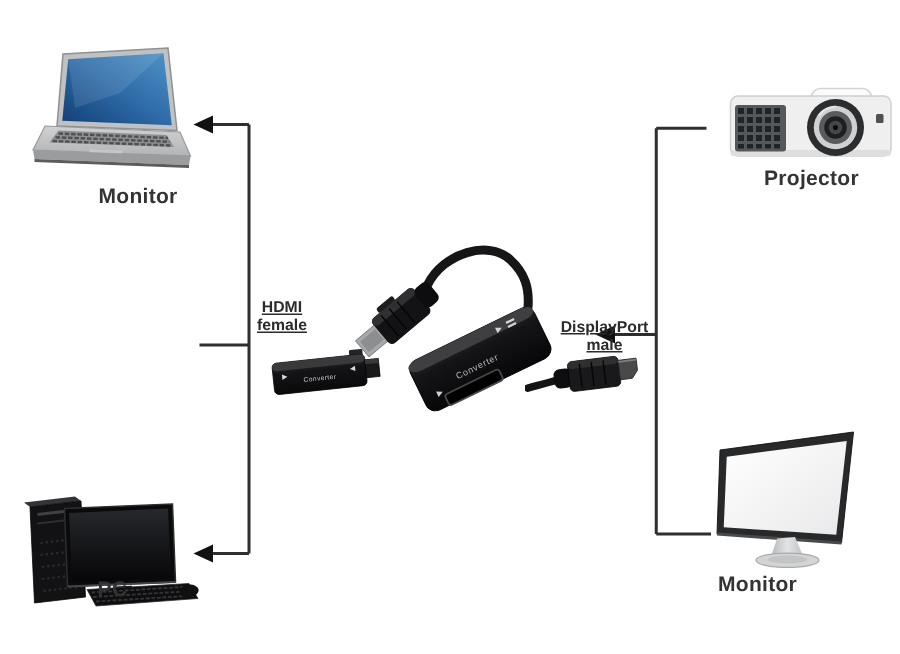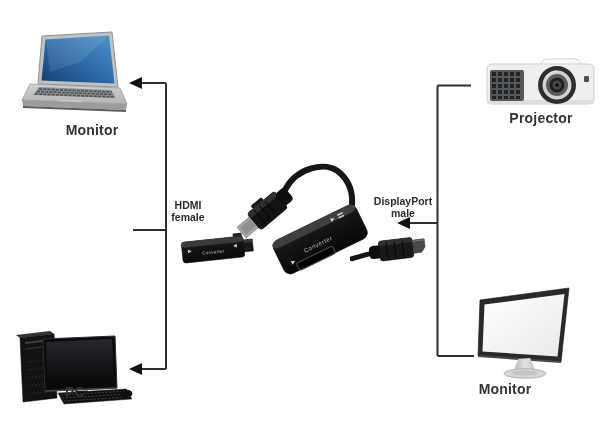--- a/index.html
+++ b/index.html
@@ -7,21 +7,21 @@
     position:relative;width:600px;height:436px;background:#ffffff;overflow:hidden;
     font-family:"Liberation Sans",sans-serif;
   }
   .abs{position:absolute;}
   .device-label{
     position:absolute;transform:translateX(-50%);
     font-size:14px;font-weight:600;color:#333;letter-spacing:.2px;white-space:nowrap;
   }
   .port-label{
     position:absolute;transform:translateX(-50%);
-    font-size:10.5px;font-weight:700;color:#2b2b2b;text-align:center;line-height:11.5px;white-space:nowrap;
+    font-size:10.5px;font-weight:700;color:#2b2b2b;text-align:center;line-height:11.5px;white-space:nowrap;text-decoration:underline;
   }
   svg{display:block;}
 </style>
 </head>
 <body>
 
 <div class="canvas">
 
   <svg class="abs" style="left:0;top:0" width="600" height="436" viewBox="0 0 600 436">
 
@@ -256,18 +256,18 @@
 
   <div class="device-label" style="left:75px;top:384px">PC</div>
 
   <div class="device-label" style="left:505px;top:381px">Monitor</div>
 
   <div class="port-label" style="left:188px;top:200px">
     <span style="display:block">HDMI</span>
     <span style="display:block">female</span>
   </div>
 
-  <div class="port-label" style="left:403px;top:196px">
+  <div class="port-label" style="left:403px;top:213px">
     <span style="display:block">DisplayPort</span>
     <span style="display:block">male</span>
   </div>
 
 </div>
 
 </body></html>

